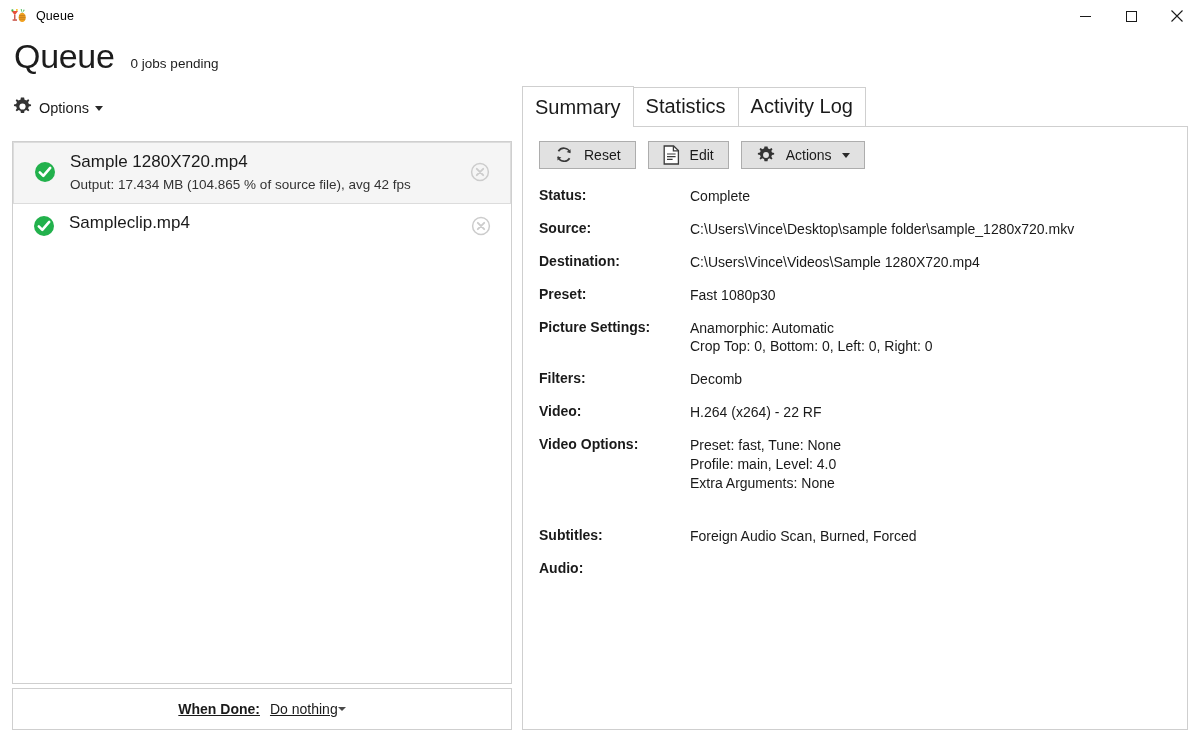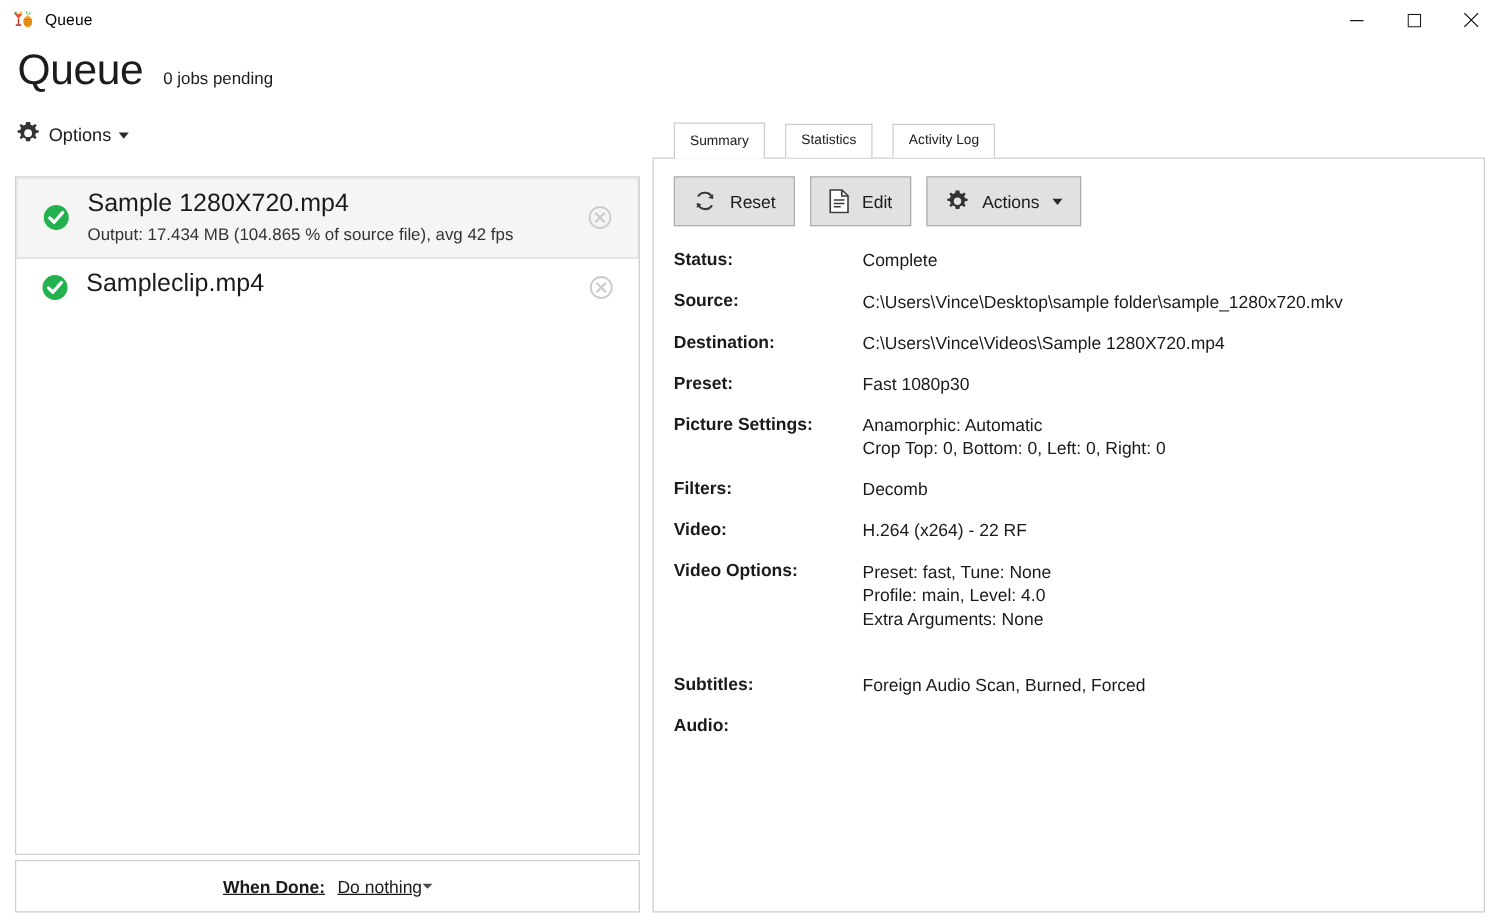--- a/index.html
+++ b/index.html
@@ -158,21 +158,21 @@
     border: 1px solid #dcdcdc;
     margin: 0;
   }
   .status-check {
     width: 22px; height: 22px;
     flex: 0 0 22px;
     display: block;
   }
   .queue-text { flex: 1 1 auto; min-width: 0; }
   .queue-title {
-    font-size: 20px;
+    font-size: 17px;
     color: #1a1a1a;
     margin-bottom: 5px;
   }
   .queue-sub {
     font-size: 13.5px;
     color: #333333;
   }
   .remove-btn {
     width: 20px; height: 20px;
     flex: 0 0 20px;
@@ -222,30 +222,29 @@
     bottom: 9px;
   }
   .tabstrip {
     display: flex;
     align-items: flex-end;
     height: 30px;
     position: relative;
     z-index: 2;
   }
   .tab {
-    font-size: 11px;
+    font-size: 20px;
     padding: 5px 12px 6px 12px;
     border: 1px solid #cfcfcf;
     border-bottom: none;
     background: #ffffff;
     color: #1a1a1a;
     margin-right: -1px;
     cursor: default;
     line-height: 1.35;
-    margin-left: 17px;
   }
   .tab.active {
     background: #ffffff;
     position: relative;
     z-index: 3;
     padding-top: 7px;
     margin-bottom: -1px;
   }
   .tab-panel {
     position: absolute;
@@ -261,21 +260,21 @@
     display: flex;
     gap: 12px;
     margin-bottom: 18px;
   }
   .act-btn {
     display: flex;
     align-items: center;
     gap: 10px;
     background: #e1e1e1;
     border: 1px solid #adadad;
-    height: 40px;
+    height: 28px;
     padding: 0 14px;
     box-sizing: border-box;
     font-size: 14px;
     color: #1a1a1a;
     cursor: default;
   }
   .act-btn svg { display: block; flex: 0 0 auto; }
 
   .summary-table { width: 100%; border-collapse: collapse; }
   .summary-table td { vertical-align: top; padding: 0 0 14px 0; }

